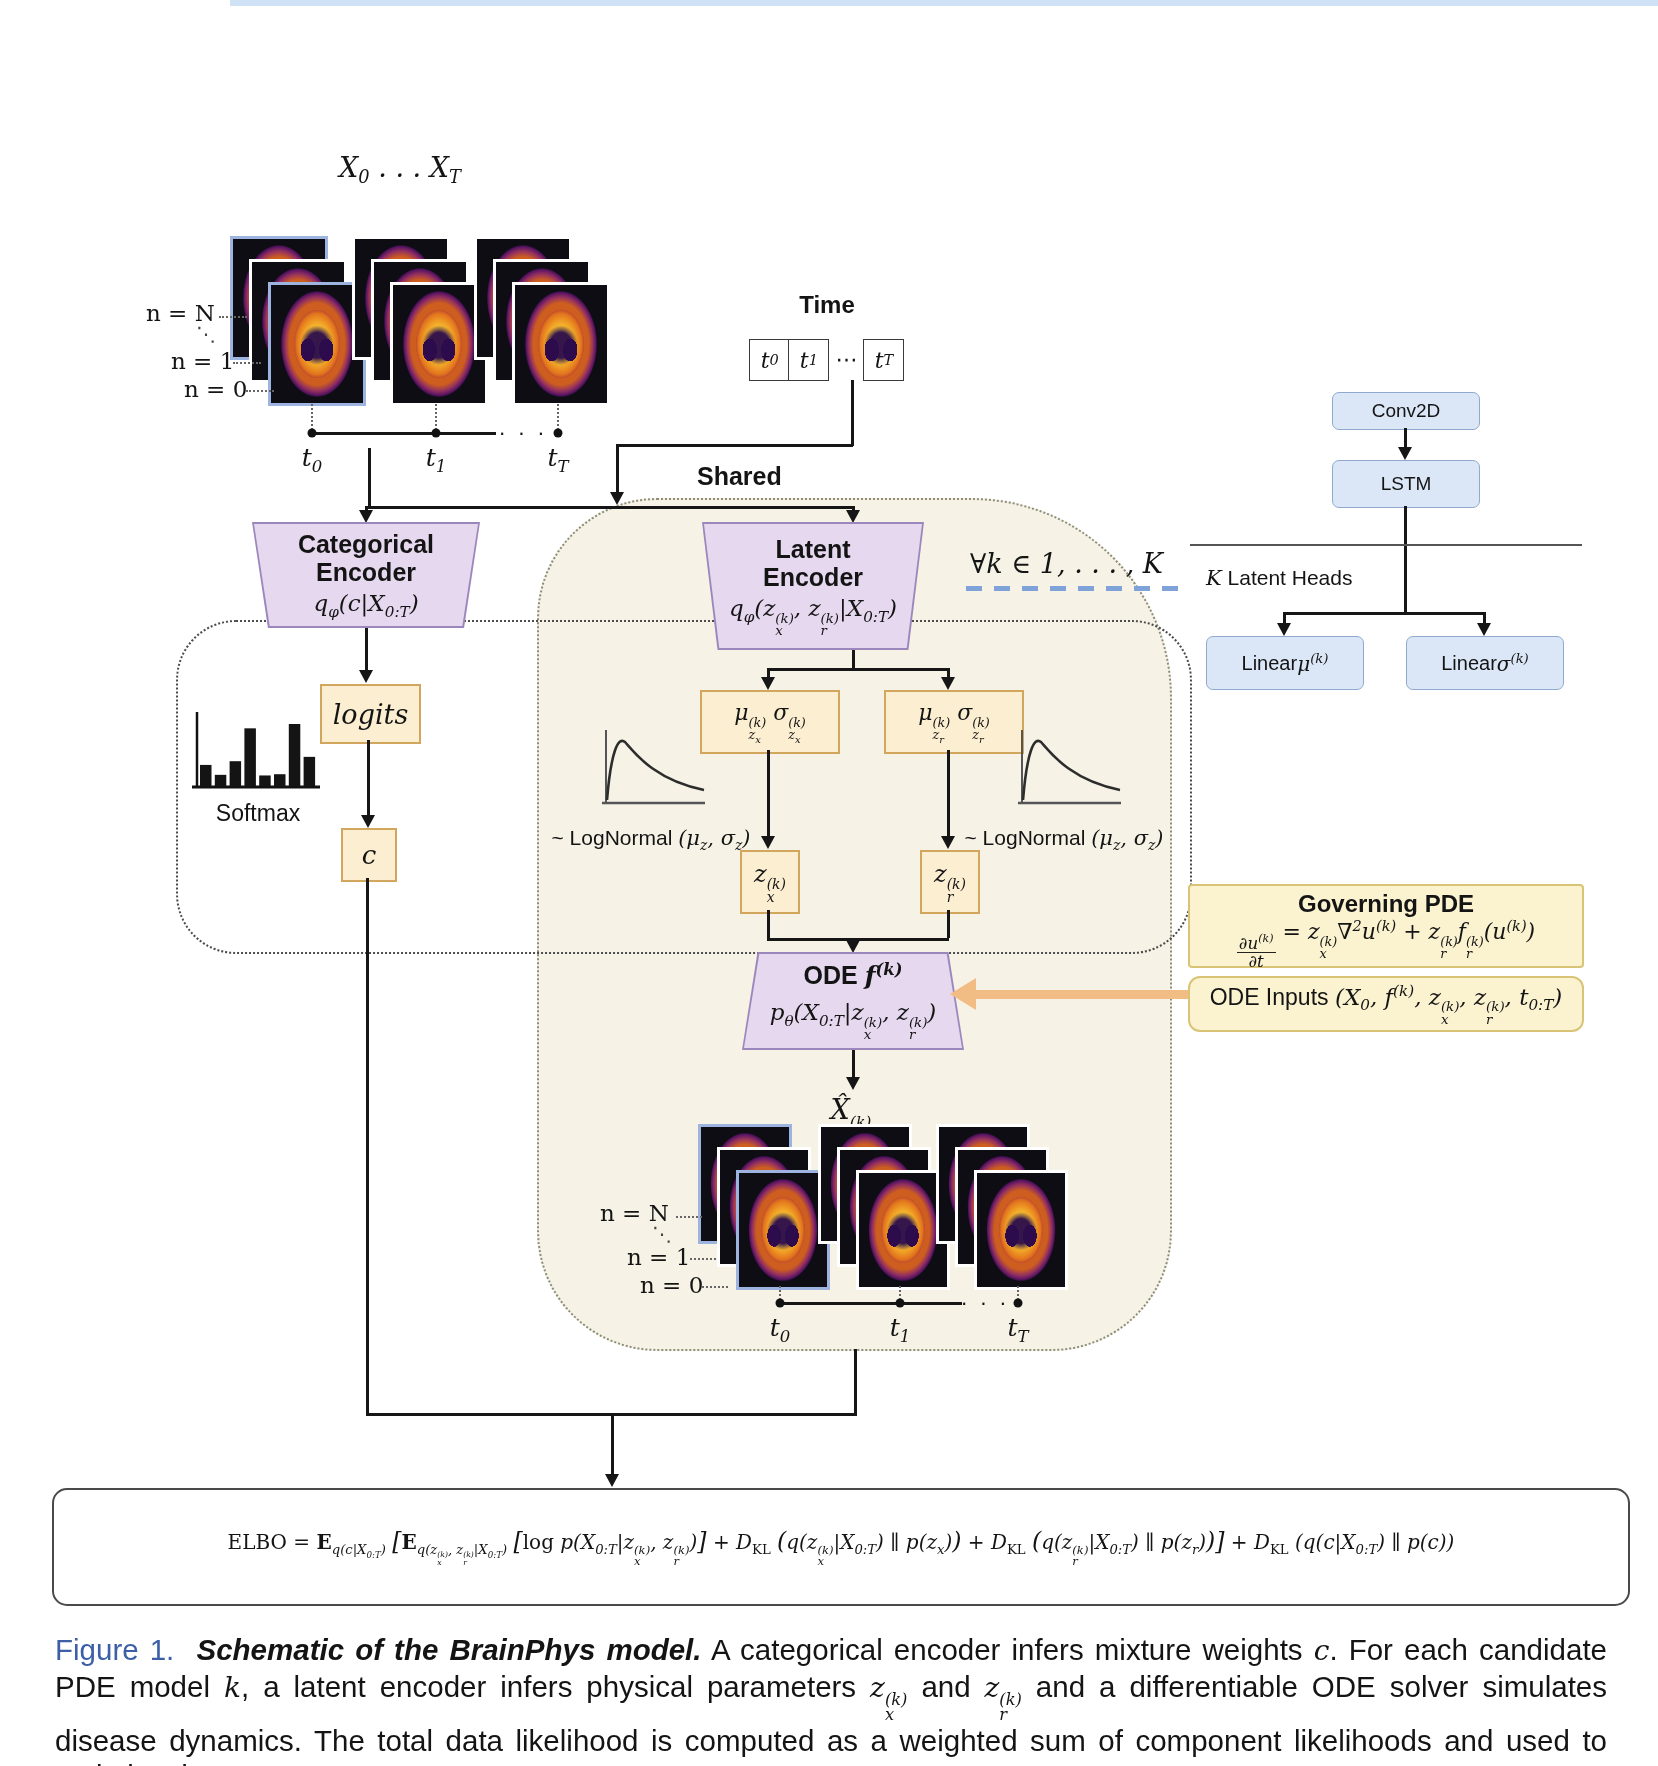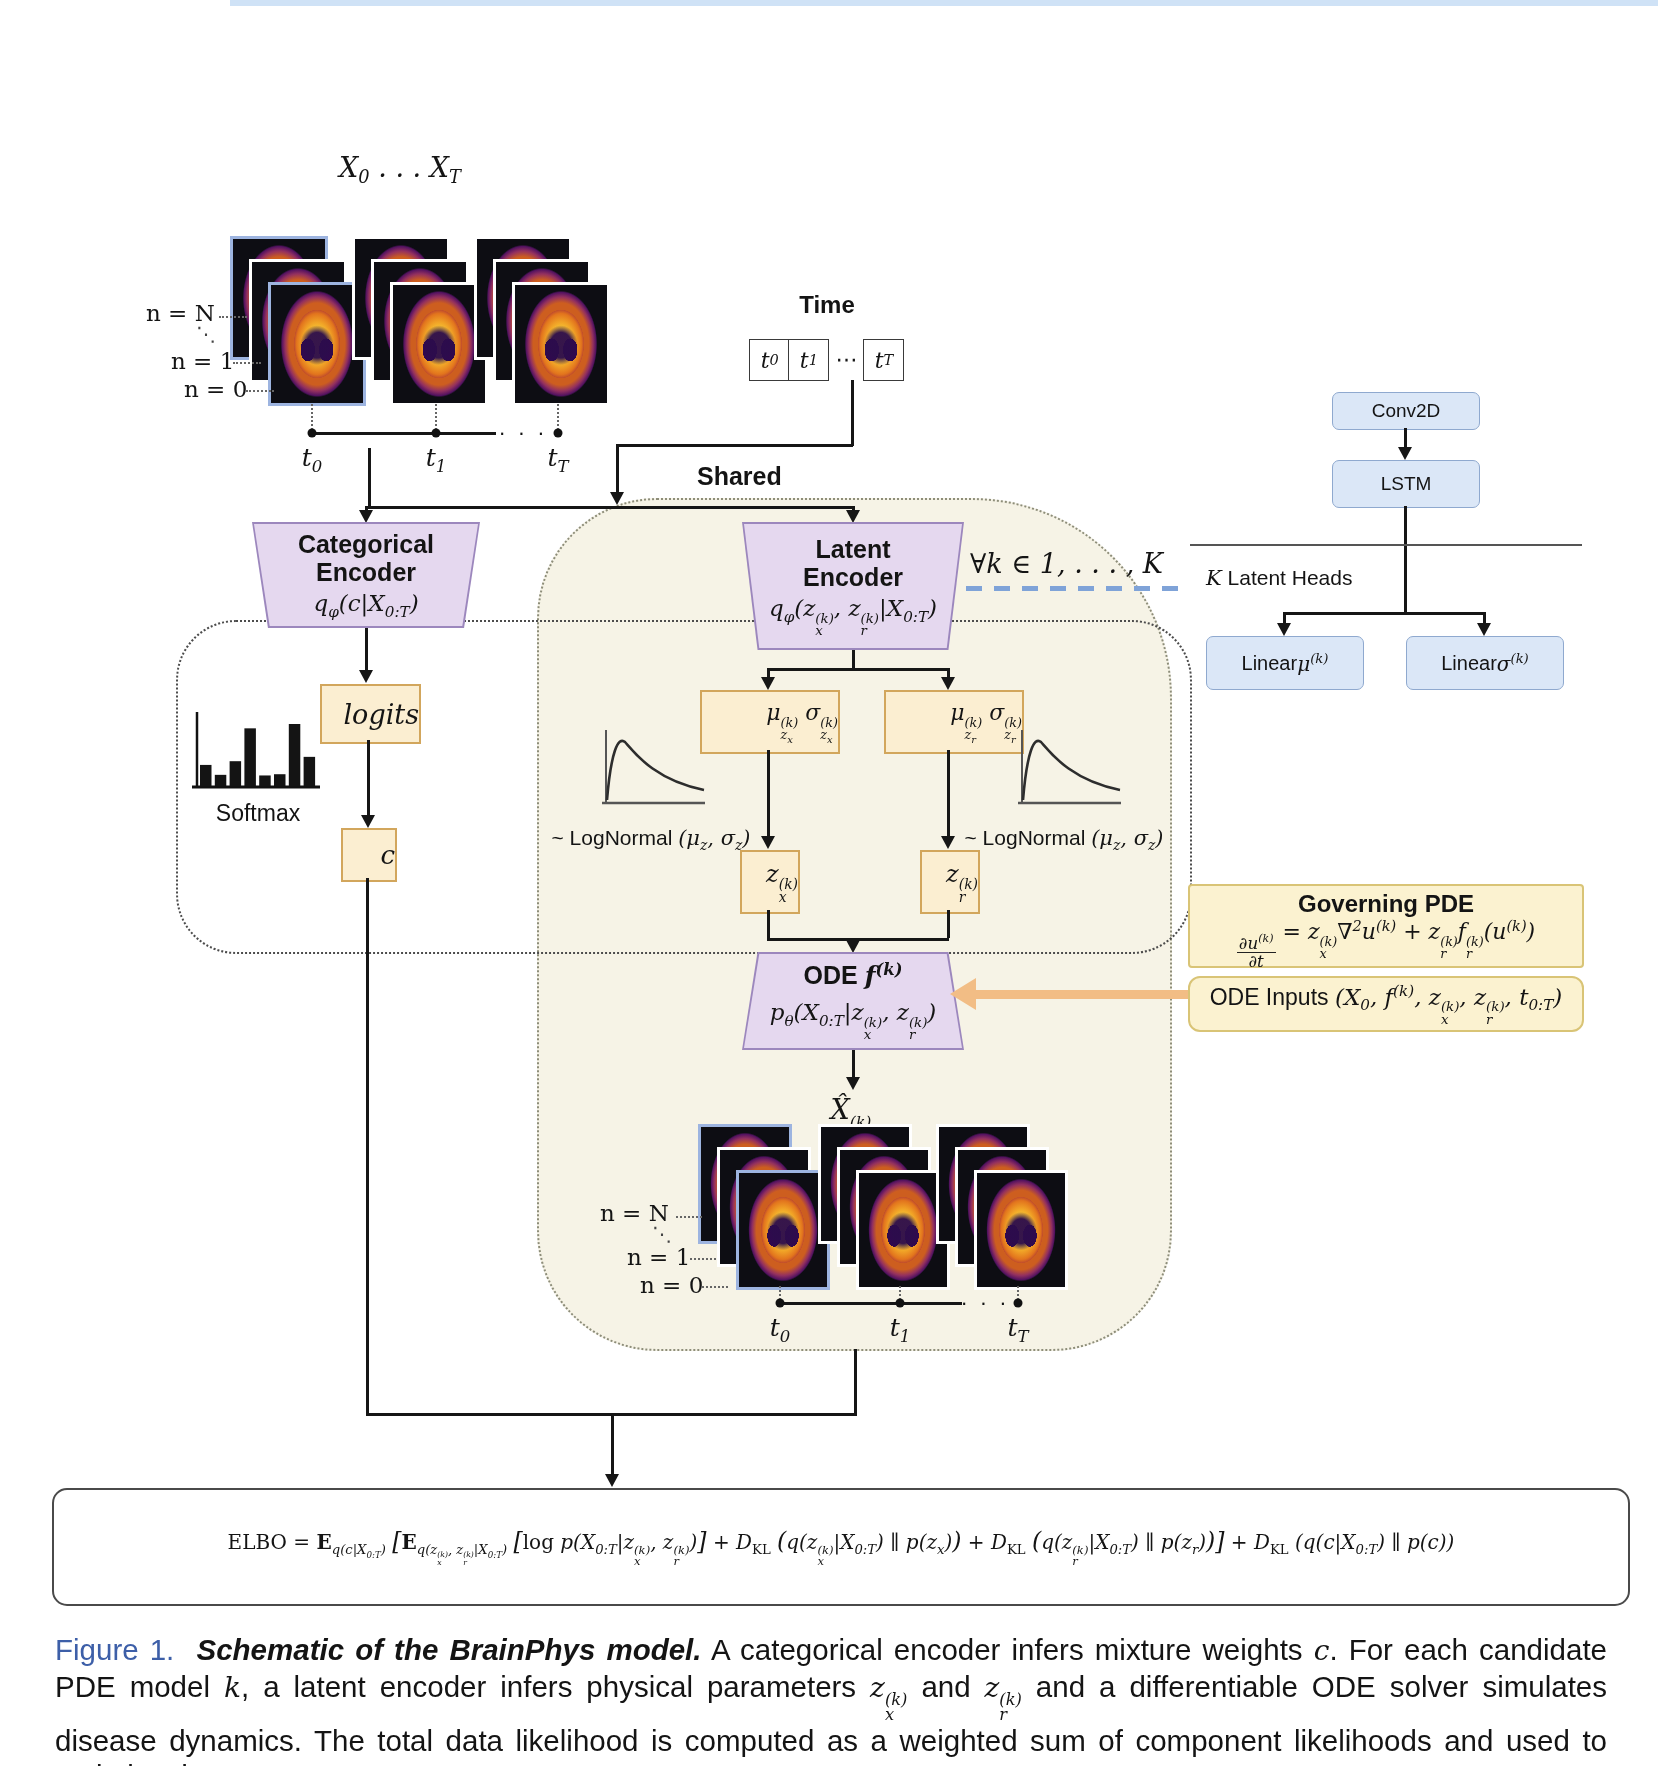--- a/index.html
+++ b/index.html
@@ -25,21 +25,21 @@
   .hl{position:absolute;height:2.6px;background:#161616;}
   .ahd{position:absolute;width:0;height:0;border-left:7.5px solid transparent;border-right:7.5px solid transparent;border-top:13px solid #161616;}
   .dotv{position:absolute;width:0;border-left:2px dotted #666;}
   .doth{position:absolute;height:0;border-top:2px dotted #666;}
   .tdot{position:absolute;width:9px;height:9px;border-radius:50%;background:#111;transform:translate(-50%,-50%);}
   
   .beige{position:absolute;left:537px;top:498px;width:631px;height:849px;background:#f6f3e6;
          border:2.5px dotted #8d8d79;border-radius:120px 200px 120px 120px;}
   .wdot{position:absolute;left:176px;top:620px;width:1012px;height:330px;border:2.5px dotted #4c4c4c;border-radius:60px;}
   
-  .tanbox{position:absolute;background:#fbeed1;border:2px solid #d2a65c;display:flex;align-items:center;justify-content:flex-end;}
+  .tanbox{position:absolute;background:#fbeed1;border:2px solid #d2a65c;display:flex;align-items:center;justify-content:center;}
   .ybox{position:absolute;background:#fbf2d0;border:2px solid #d9c476;border-radius:4px;}
   .bluebox{position:absolute;background:#dbe7f7;border:1.6px solid #8fa9cf;border-radius:7px;display:flex;align-items:center;justify-content:center;font-size:19px;}
   .panel{position:absolute;left:1190px;top:332px;width:392px;height:390px;background:#edf2fa;border:1.6px solid #c2cedf;border-radius:44px;}
   .trap{position:absolute;}
   .trap .outer{position:absolute;inset:0;background:#9c87bd;}
   .trap .inner{position:absolute;inset:2px;background:#e5d8ef;display:flex;flex-direction:column;align-items:center;justify-content:center;line-height:1.2;}
   .clipA{clip-path:polygon(0 0,100% 0,93% 100%,7% 100%);}
   .clipB{clip-path:polygon(7% 0,93% 0,100% 100%,0 100%);}
   .ttl{font-weight:bold;font-size:25px;}
   .tf{font-size:23px;margin-top:3px;}
@@ -138,21 +138,21 @@
 
   <div class="trap" style="left:252px;top:522px;width:228px;height:106px;">
     <div class="outer clipA"></div>
     <div class="inner clipA">
       <div class="ttl">Categorical</div>
       <div class="ttl" style="margin-top:-2px;">Encoder</div>
       <div class="m tf">q<sub>φ</sub>(c|X<sub>0:T</sub>)</div>
     </div>
   </div>
 
-  <div class="trap" style="left:742px;top:522px;width:222px;height:128px;">
+  <div class="trap" style="left:702px;top:522px;width:222px;height:128px;">
     <div class="outer clipA"></div>
     <div class="inner clipA">
       <div class="ttl">Latent</div>
       <div class="ttl" style="margin-top:-2px;">Encoder</div>
       <div class="m tf">q<sub>φ</sub>(z<span class="ss">
             <span>(k)</span>
             <span>x</span>
           </span>, z<span class="ss">
             <span>(k)</span>
             <span>r</span>

